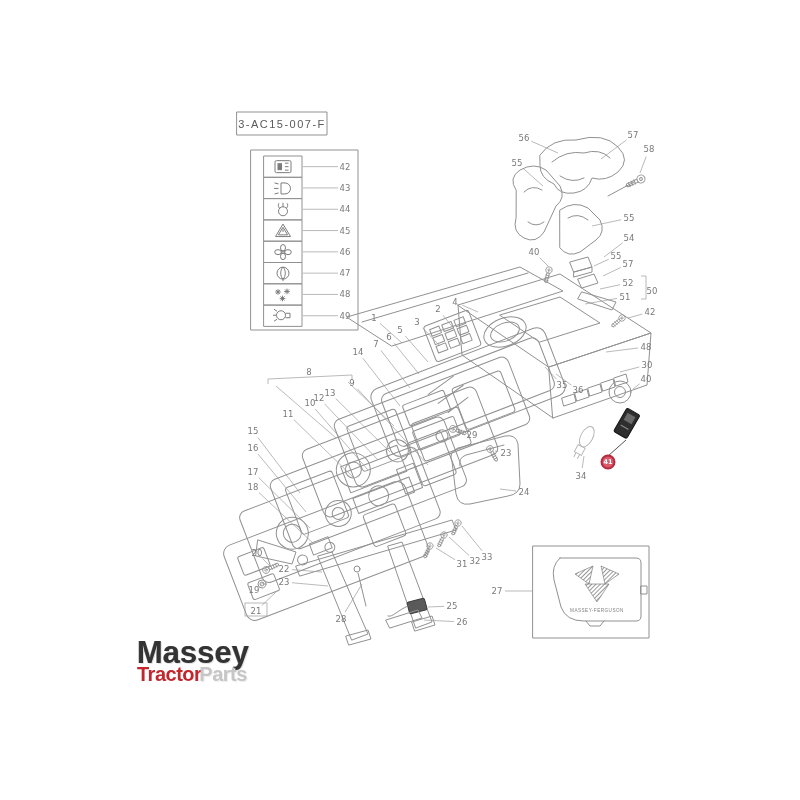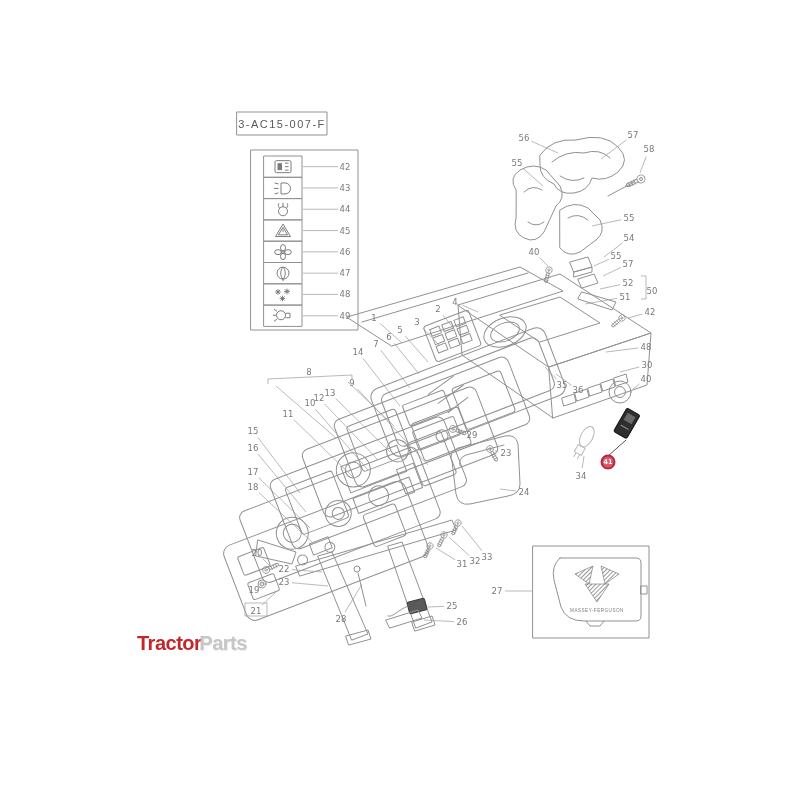--- a/index.html
+++ b/index.html
@@ -433,15 +433,16 @@
   <g id="highlight-layer">
         <line x1="626" y1="440" x2="608" y2="456" stroke="#555" stroke-width="1"></line>
         <g>
           <circle cx="608" cy="462" r="6.5" fill="#d9596a" stroke="#b5293e" stroke-width="2"></circle>
           <text x="608" y="464.3" class="hl-text">41</text>
         </g>
       </g>
 </svg>
 
 <div class="watermark">
+  <div class="wm1">Massey</div>
   <div class="wm2"><span class="wm-tractor">Tractor</span><span class="wm-parts">Parts</span></div>
 </div>
 </div>
 
 </body></html>

